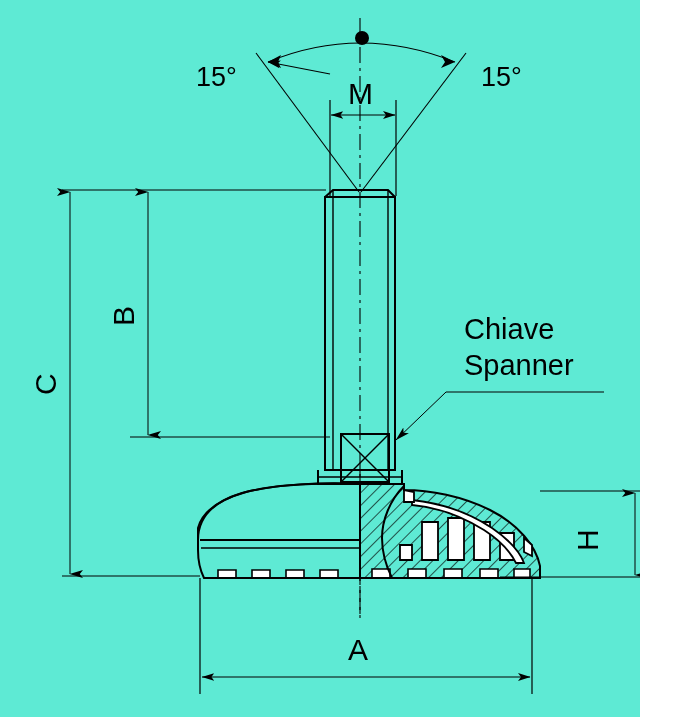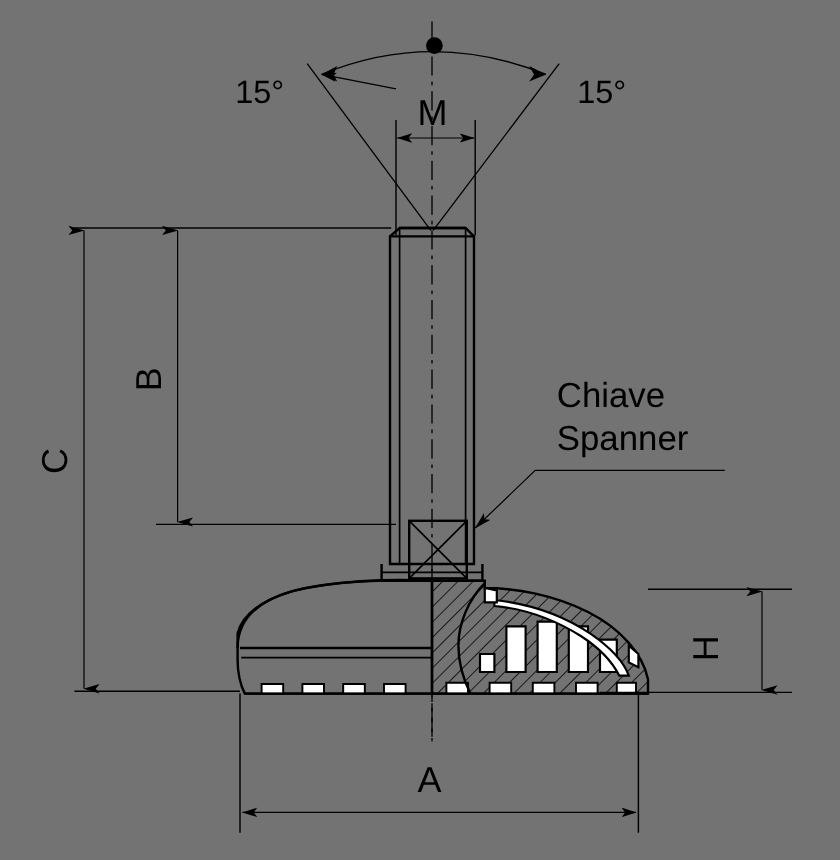--- a/index.html
+++ b/index.html
@@ -5,23 +5,23 @@
   html, body {
     margin: 0;
     padding: 0;
     background: #ffffff;
   }
   body {
     font-family: "Liberation Sans", sans-serif;
   }
   #drawing-root {
     position: relative;
-    width: 700px;
+    width: 640px;
     height: 717px;
-    background: #737373;
+    background: #5eead4;
     overflow: hidden;
   }
   svg#technical-drawing {
     display: block;
     width: 700px;
     height: 717px;
   }
   .solid-line {
     fill: none;
     stroke: #000000;

